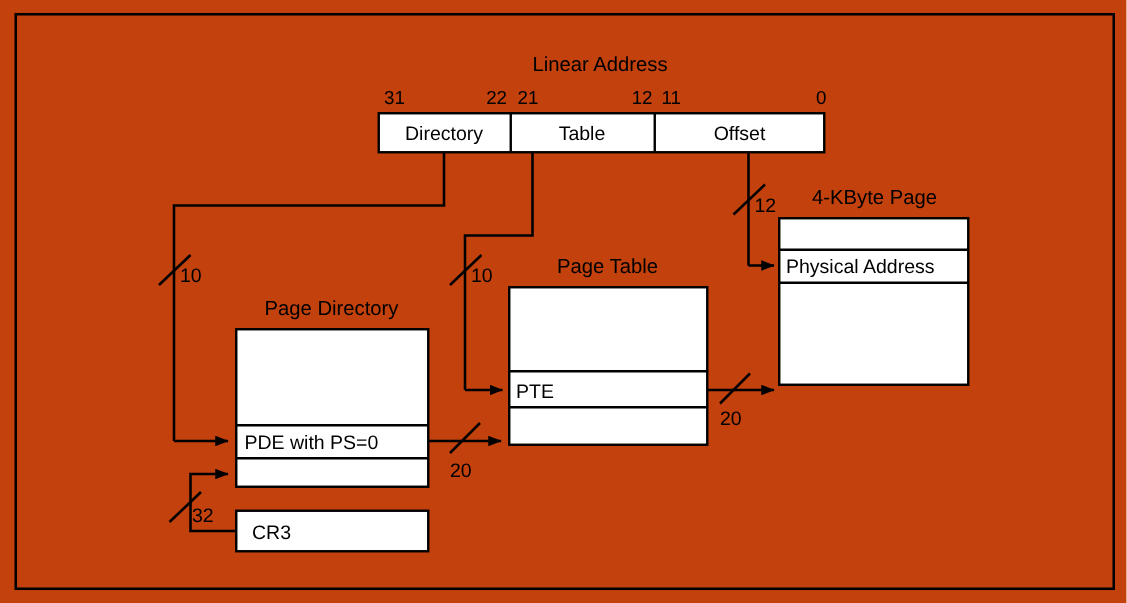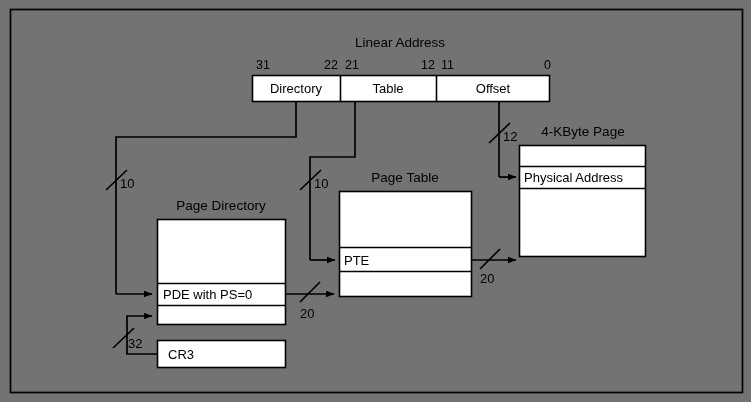--- a/index.html
+++ b/index.html
@@ -4,21 +4,21 @@
 <style>
   html, body {
     margin: 0;
     padding: 0;
     background: #ffffff;
   }
   #page {
     position: relative;
     width: 751px;
     height: 402px;
-    background: #737373;
+    background: #c2410c;
     font-family: "Liberation Sans", sans-serif;
     overflow: hidden;
   }
   #diagram-svg {
     position: absolute;
     left: 0;
     top: 0;
     width: 751px;
     height: 402px;
   }

